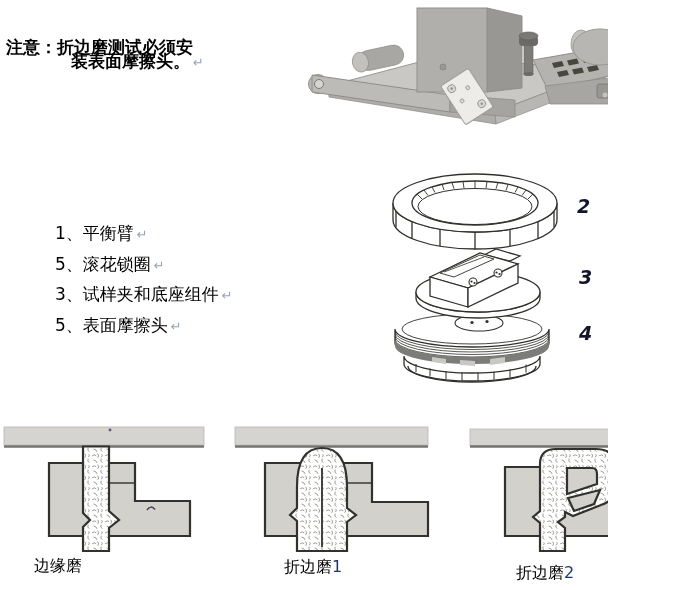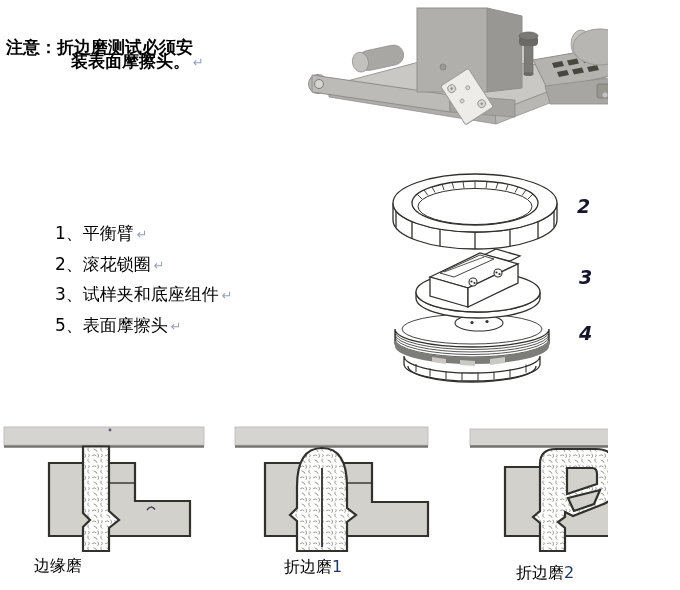--- a/index.html
+++ b/index.html
@@ -17,21 +17,21 @@
 </head>
 <body>
 
 <div class="page">
 
   <div class="abs note-line" style="left:6px;top:36px;"><span>注意：折边磨测试必须安</span></div>
   <div class="abs note-line" style="left:71px;top:50px;"><span>装表面摩擦头。</span><span class="pmark">↵</span></div>
 
   <div class="abs parts" style="left:55px;top:219px;">
     <div><span>1、平衡臂</span><span class="pmark">↵</span></div>
-    <div><span>2、滚花锁圈</span><span class="pmark">↵</span></div>
+    <div><span>5、滚花锁圈</span><span class="pmark">↵</span></div>
     <div><span>3、试样夹和底座组件</span><span class="pmark">↵</span></div>
     <div><span>5、表面摩擦头</span><span class="pmark">↵</span></div>
   </div>
 
   <div class="abs fig-num" style="left:644px;top:59px;font-size:17px;">1</div>
   <div class="abs fig-num" style="left:577px;top:195px;">2</div>
   <div class="abs fig-num" style="left:579px;top:266px;">3</div>
   <div class="abs fig-num" style="left:579px;top:322px;">4</div>
 
   <svg class="abs" style="left:300px;top:0;" width="350" height="150" viewBox="0 0 350 150">

